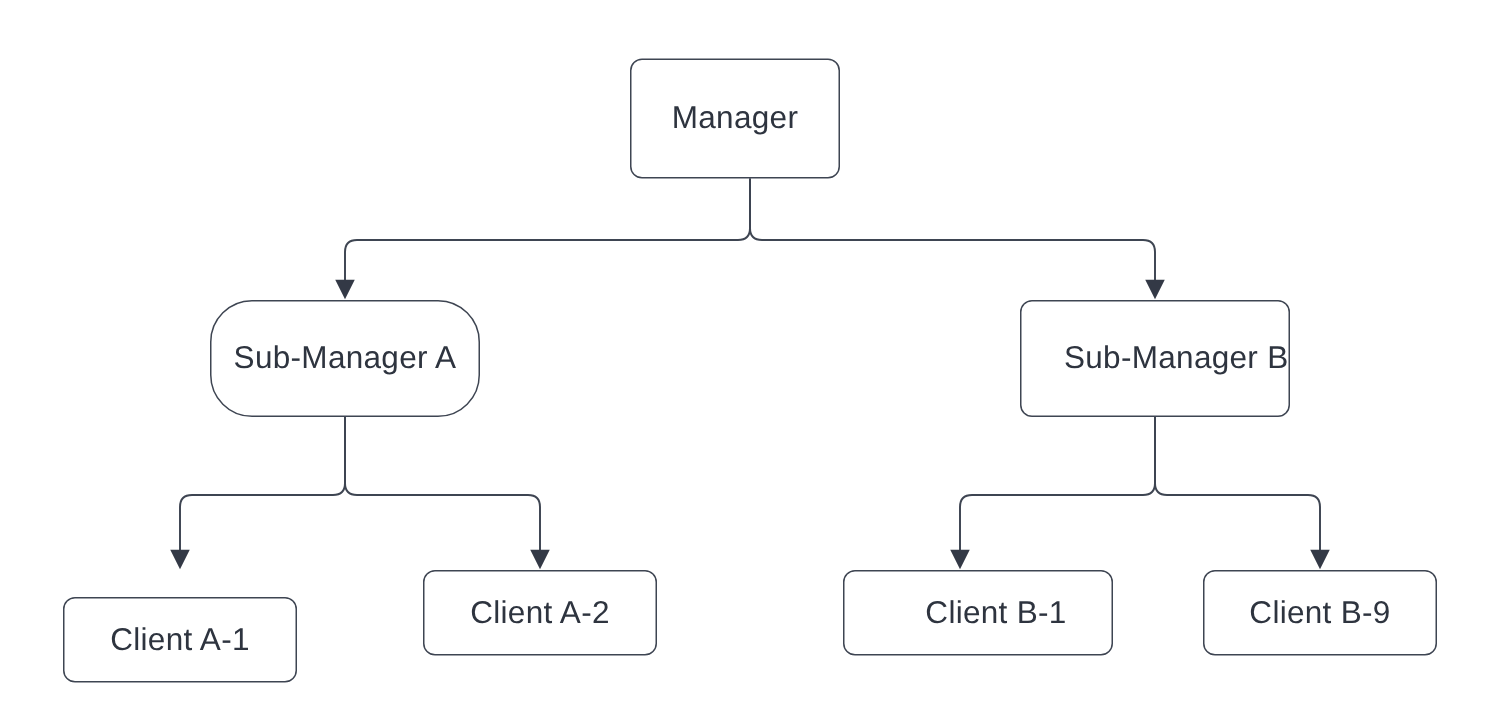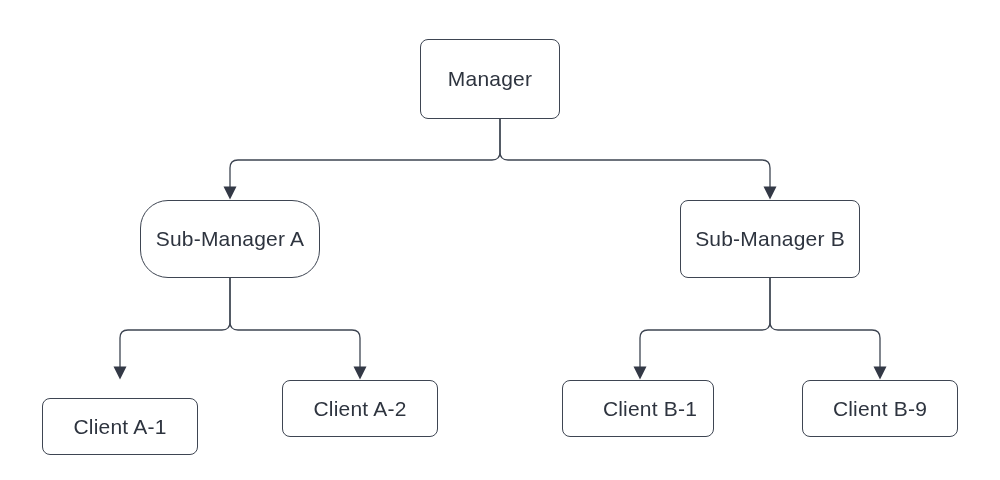--- a/index.html
+++ b/index.html
@@ -36,24 +36,24 @@
     box-sizing: border-box;
   }
   .node-label {
     font-size: 21px;
     color: #2e343f;
     white-space: nowrap;
     letter-spacing: 0.2px;
   }
   .node-manager   { left: 420px; top: 39px;  width: 140px; height: 80px; }
   .node-sub-a     { left: 140px; top: 200px; width: 180px; height: 78px; border-radius: 28px; }
-  .node-sub-b     { left: 680px; top: 200px; width: 180px; height: 78px; }
+  .node-sub-b     { left: 680px; top: 200px; width: 180px; height: 78px; justify-content: flex-end; }
   .node-client-a1 { left: 42px;  top: 398px; width: 156px; height: 57px; }
   .node-client-a2 { left: 282px; top: 380px; width: 156px; height: 57px; }
-  .node-client-b1 { left: 562px; top: 380px; width: 152px; height: 57px; padding-left: 24px; }
+  .node-client-b1 { left: 562px; top: 380px; width: 180px; height: 57px; padding-left: 24px; }
   .node-client-b2 { left: 802px; top: 380px; width: 156px; height: 57px; }
 </style>
 </head>
 <body>
 
 <div class="canvas">
 
   <svg class="edges-layer" viewBox="0 0 1000 480" xmlns="http://www.w3.org/2000/svg">
 
     <path class="edge" d="M 500 119 L 500 152 Q 500 160 492 160 L 238 160 Q 230 160 230 168 L 230 187"></path>

